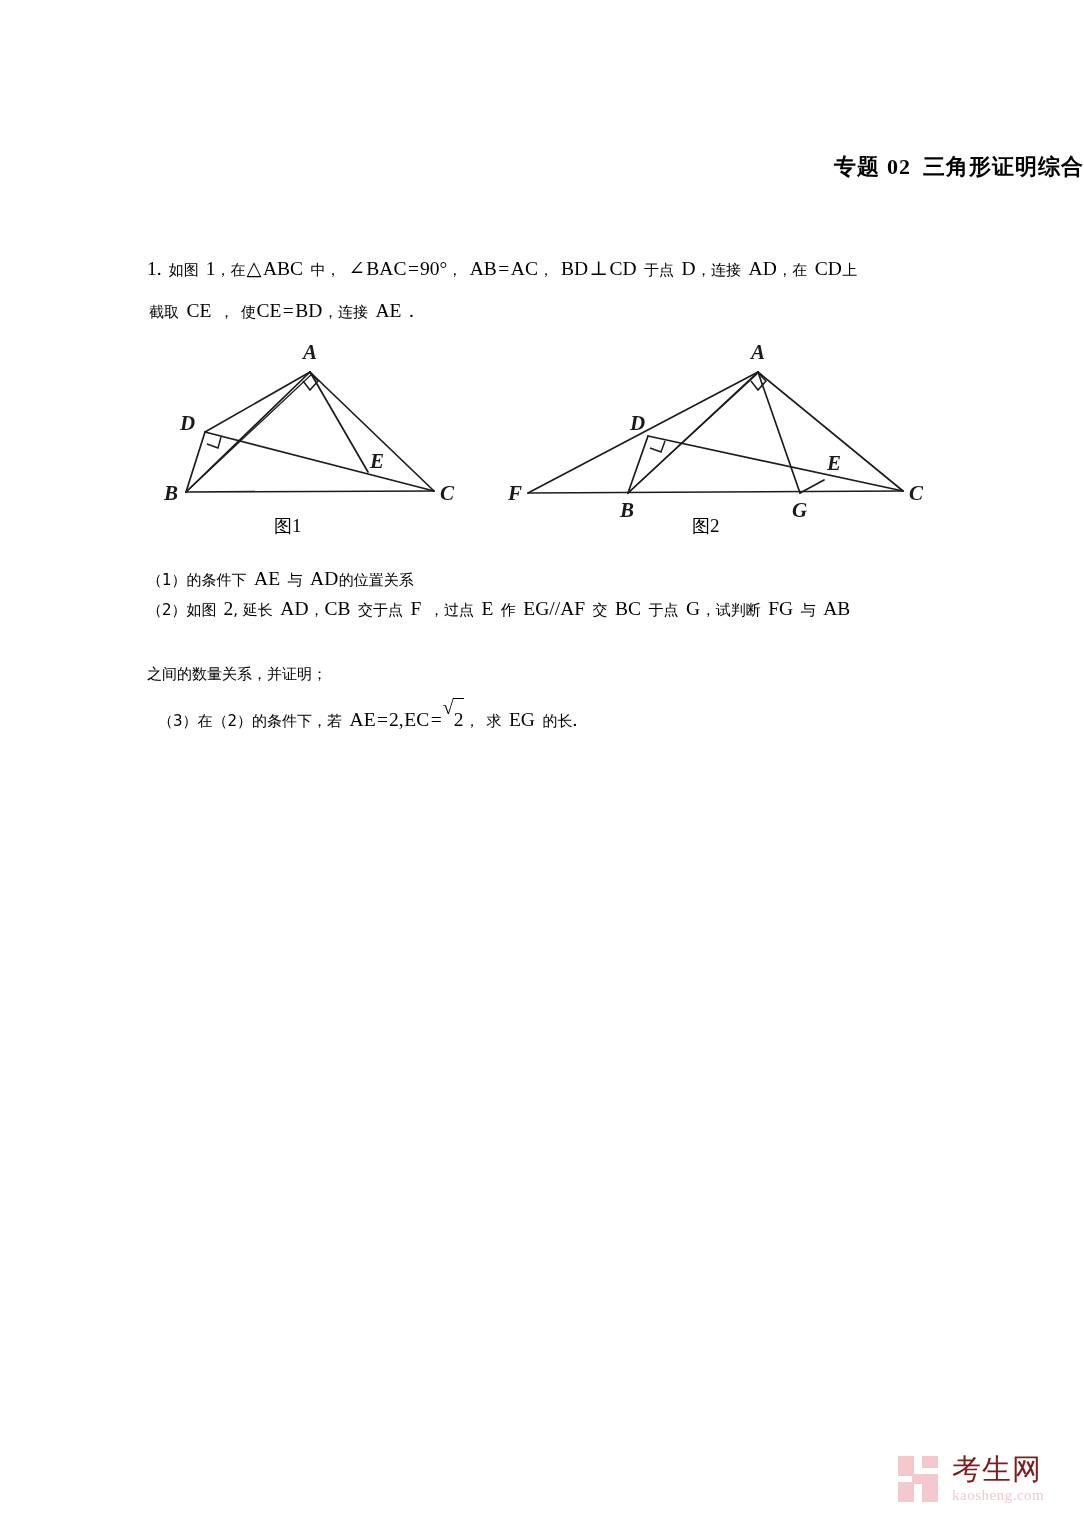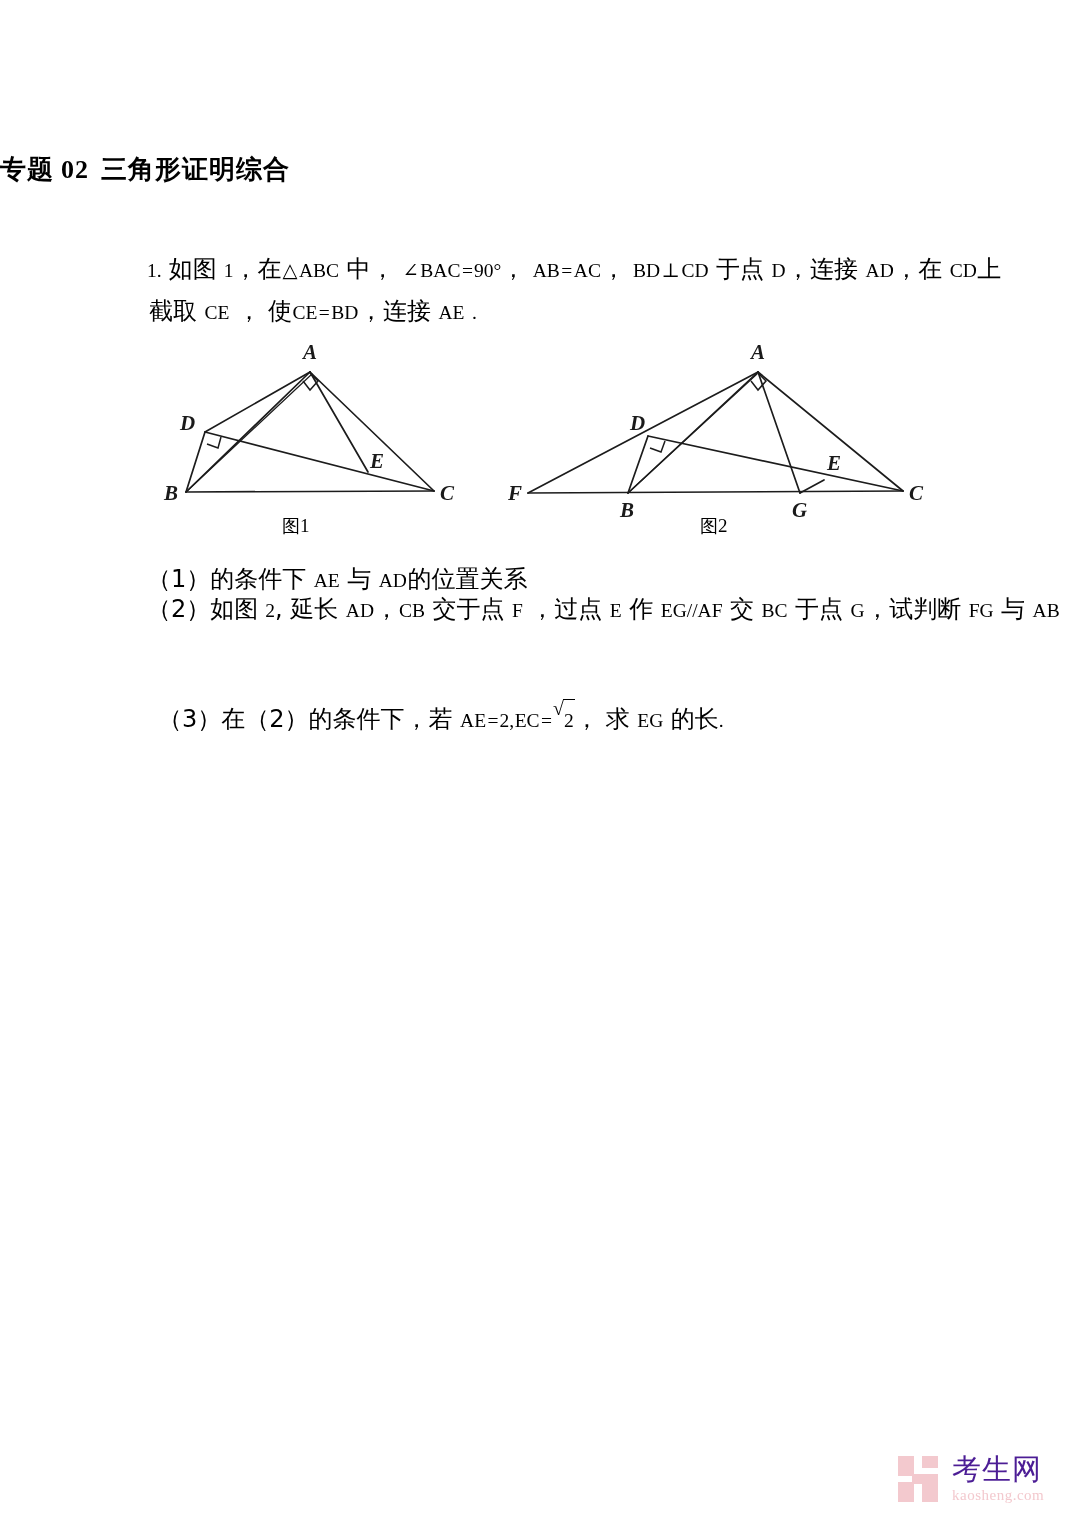--- a/index.html
+++ b/index.html
@@ -22,24 +22,24 @@
     width: 1084px;
     height: 1530px;
   }
 
   
   .doc-title {
     position: absolute;
     left: 0;
     top: 152px;
     width: 1084px;
-    text-align: left;
+    text-align: right;
     font-family: "DejaVu Serif", "Liberation Serif", serif;
     font-weight: bold;
-    font-size: 26px;
+    font-size: 22px;
     letter-spacing: 1px;
     white-space: nowrap;
   }
   .doc-title .tnum {
     font-family: "Liberation Serif", serif;
     font-weight: bold;
   }
 
   
   .ptext {
@@ -55,21 +55,21 @@
   }
   .mn {            
     font-family: "Liberation Serif", "DejaVu Serif", serif;
   }
   .mo {            
     font-family: "Liberation Serif", "DejaVu Serif", serif;
     padding: 0 1px;
   }
   .cjk {
     font-family: "DejaVu Sans", "Liberation Sans", sans-serif;
-    font-size: 24px;
+    font-size: 15px;
   }
   .sp { display: inline-block; width: 7px; }
   .spw { display: inline-block; width: 12px; }
 
   
   .sqrt {
     display: inline-block;
     position: relative;
     padding-left: 10px;
     font-family: "Liberation Serif", serif;
@@ -88,21 +88,20 @@
   }
 
   
   .figure-wrap {
     position: absolute;
   }
   .fig-caption {
     position: absolute;
     font-size: 19px;
     white-space: nowrap;
-    margin-left: 8px;
   }
   .fig-caption .cjkfig {
     font-family: "DejaVu Sans", "Liberation Sans", sans-serif;
     font-size: 18px;
   }
 
   svg { display: block; overflow: visible; }
   .lbl {
     font-family: "Liberation Serif", "DejaVu Serif", serif;
     font-style: italic;
@@ -130,21 +129,21 @@
   }
   .wm-text {
     position: absolute;
     left: 54px;
     top: 0px;
     width: 112px;
   }
   .wm-cn {
     font-family: "DejaVu Sans", "Liberation Sans", sans-serif;
     font-size: 29px;
-    color: #4c1d95;
+    color: #7f1d1d;
     letter-spacing: 1px;
     line-height: 34px;
     white-space: nowrap;
   }
   .wm-en {
     font-family: Liberation Serif, serif;
     font-size: 15px;
     color: #f3c9ce;
     letter-spacing: 0.5px;
     line-height: 18px;
@@ -260,20 +259,23 @@
   </div>
 
   <div class="ptext" style="left:147px; top:558px;">
     <span class="cjk">（1）</span><span class="cjk">的条件下</span><span class="sp"></span><span class="mi">AE</span><span class="sp"></span><span class="cjk">与</span><span class="sp"></span><span class="mi">AD</span><span class="cjk">的位置关系</span>
   </div>
 
   <div class="ptext" style="left:147px; top:588px;">
     <span class="cjk">（2）</span><span class="cjk">如图</span><span class="sp"></span><span class="mn">2</span><span class="cjk">, 延长</span><span class="sp"></span><span class="mi">AD</span><span class="cjk">，</span><span class="mi">CB</span><span class="sp"></span><span class="cjk">交于点</span><span class="sp"></span><span class="mi">F</span><span class="sp"></span><span class="cjk">，</span><span class="cjk">过点</span><span class="sp"></span><span class="mi">E</span><span class="sp"></span><span class="cjk">作</span><span class="sp"></span><span class="mi">EG//AF</span><span class="sp"></span><span class="cjk">交</span><span class="sp"></span><span class="mi">BC</span><span class="sp"></span><span class="cjk">于点</span><span class="sp"></span><span class="mi">G</span><span class="cjk">，</span><span class="cjk">试判断</span><span class="sp"></span><span class="mi">FG</span><span class="sp"></span><span class="cjk">与</span><span class="sp"></span><span class="mi">AB</span>
   </div>
 
+  <div class="ptext" style="left:147px; top:652px;">
+    <span class="cjk">之间的数量关系，并证明；</span>
+  </div>
 
   <div class="ptext" style="left:158px; top:698px;">
     <span class="cjk">（3）</span><span class="cjk">在（2）的条件下，若</span><span class="sp"></span><span class="mi">AE</span><span class="mo">=</span><span class="mn">2,</span><span class="mi">EC</span><span class="mo">=</span><span class="sqrt"><span class="radical">√</span><span class="rad-body">2</span></span><span class="cjk">，</span><span class="sp"></span><span class="cjk">求</span><span class="sp"></span><span class="mi">EG</span><span class="sp"></span><span class="cjk">的长</span><span class="mn">.</span>
   </div>
 
   <div class="watermark">
     <div class="wm-mark">
       <div class="wm-sq" style="left:0px;  top:0px;  width:16px; height:20px;"></div>
       <div class="wm-sq" style="left:24px; top:0px;  width:16px; height:12px;"></div>
       <div class="wm-sq" style="left:0px;  top:26px; width:16px; height:20px;"></div>

